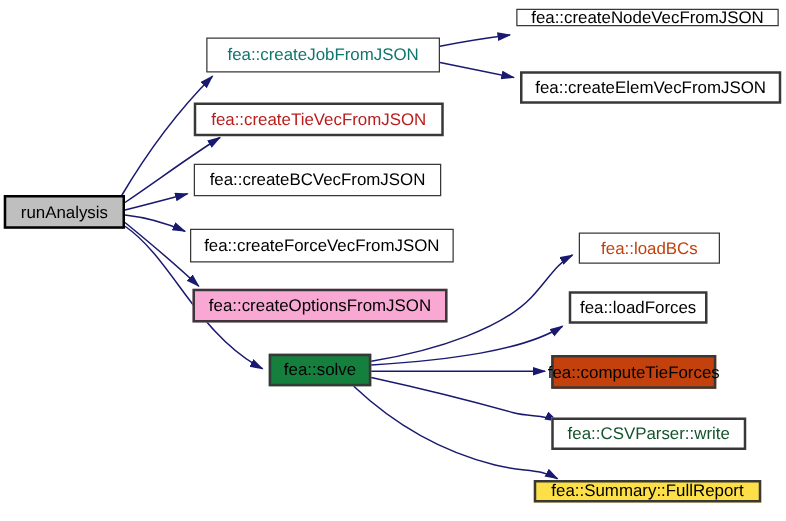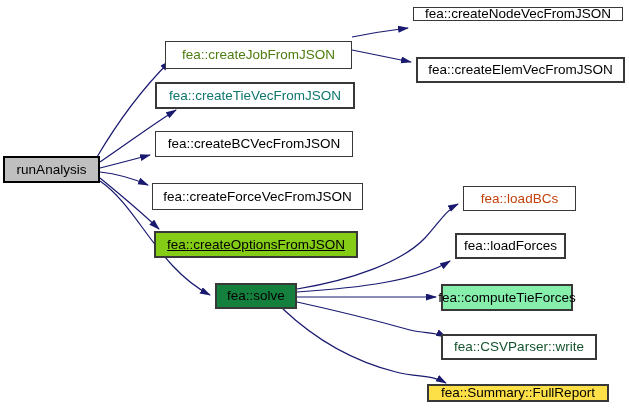--- a/index.html
+++ b/index.html
@@ -56,51 +56,51 @@
       <path d="M 352,50 C 372,54 392,58 411,62" stroke="#191970" stroke-width="1.2" marker-end="url(#arrowhead)"></path>
       <path d="M 297,289 C 352,280 402,262 425,238 C 439,223 445,211 458,204" stroke="#191970" stroke-width="1.2" marker-end="url(#arrowhead)"></path>
       <path d="M 297,292 C 358,288 418,281 450,261" stroke="#191970" stroke-width="1.2" marker-end="url(#arrowhead)"></path>
       <path d="M 297,297 L 436,297" stroke="#191970" stroke-width="1.2" marker-end="url(#arrowhead)"></path>
       <path d="M 297,302 C 338,311 378,321 410,330 C 425,334 434,331 446,337" stroke="#191970" stroke-width="1.2" marker-end="url(#arrowhead)"></path>
       <path d="M 283,309 C 318,342 356,362 396,372 C 420,378 430,374 446,383" stroke="#191970" stroke-width="1.2" marker-end="url(#arrowhead)"></path>
     </svg>
 <div class="node root" style="left: 3px; top: 156px; width: 97px; height: 27px; border-width: 2px; border-color: rgb(0, 0, 0); background: rgb(191, 191, 191); color: rgb(0, 0, 0);">
       <span>runAnalysis</span>
     </div>
-    <div class="node" style="left: 165px; top: 30px; width: 187px; height: 28px; border-width: 1px; border-color: rgb(56, 56, 56); background: rgb(255, 255, 255); color: #4d7c0f; margin-top: 11px;">
+    <div class="node" style="left: 165px; top: 30px; width: 187px; height: 28px; border-width: 1px; border-color: rgb(56, 56, 56); background: rgb(255, 255, 255); color: #0f766e;">
       <span>fea::createJobFromJSON</span>
     </div>
     <div class="node" style="left: 413px; top: 7px; width: 210px; height: 14px; border-width: 1px; border-color: rgb(56, 56, 56); background: rgb(255, 255, 255); color: rgb(0, 0, 0);">
       <span>fea::createNodeVecFromJSON</span>
     </div>
     <div class="node" style="left: 416px; top: 57px; width: 209px; height: 26px; border-width: 2px; border-color: rgb(56, 56, 56); background: rgb(255, 255, 255); color: rgb(0, 0, 0);">
       <span>fea::createElemVecFromJSON</span>
     </div>
-    <div class="node" style="left: 155px; top: 82px; width: 200px; height: 27px; border-width: 2px; border-color: rgb(56, 56, 56); background: rgb(255, 255, 255); color: #0f766e;">
+    <div class="node" style="left: 155px; top: 82px; width: 200px; height: 27px; border-width: 2px; border-color: rgb(56, 56, 56); background: rgb(255, 255, 255); color: #b91c1c;">
       <span>fea::createTieVecFromJSON</span>
     </div>
     <div class="node" style="left: 155px; top: 131px; width: 198px; height: 26px; border-width: 1px; border-color: rgb(56, 56, 56); background: rgb(255, 255, 255); color: rgb(0, 0, 0);">
       <span>fea::createBCVecFromJSON</span>
     </div>
     <div class="node" style="left: 152px; top: 183px; width: 211px; height: 27px; border-width: 1px; border-color: rgb(56, 56, 56); background: rgb(255, 255, 255); color: rgb(0, 0, 0);">
       <span>fea::createForceVecFromJSON</span>
     </div>
-    <div class="node" style="left: 154px; top: 231px; width: 204px; height: 27px; border-width: 2px; border-color: rgb(56, 56, 56); background: #84cc16; color: rgb(0, 0, 0); text-decoration: underline;">
+    <div class="node" style="left: 154px; top: 231px; width: 204px; height: 27px; border-width: 2px; border-color: rgb(56, 56, 56); background: #f9a8d4; color: rgb(0, 0, 0);">
       <span>fea::createOptionsFromJSON</span>
     </div>
     <div class="node" style="left: 215px; top: 283px; width: 82px; height: 26px; border-width: 2px; border-color: rgb(56, 56, 56); background: #15803d; color: rgb(0, 0, 0);">
       <span>fea::solve</span>
     </div>
     <div class="node" style="left: 463px; top: 186px; width: 113px; height: 25px; border-width: 1px; border-color: rgb(56, 56, 56); background: rgb(255, 255, 255); color: #c2410c;">
       <span>fea::loadBCs</span>
     </div>
     <div class="node" style="left: 455px; top: 233px; width: 111px; height: 26px; border-width: 2px; border-color: rgb(56, 56, 56); background: rgb(255, 255, 255); color: rgb(0, 0, 0);">
       <span>fea::loadForces</span>
     </div>
-    <div class="node" style="left: 441px; top: 284px; width: 132px; height: 27px; border-width: 2px; border-color: rgb(56, 56, 56); background: #86efac; color: rgb(0, 0, 0); text-align: center;">
+    <div class="node" style="left: 441px; top: 284px; width: 132px; height: 27px; border-width: 2px; border-color: rgb(56, 56, 56); background: #c2410c; color: rgb(0, 0, 0); text-align: center;">
       <span>fea::computeTieForces</span>
     </div>
     <div class="node" style="left: 441px; top: 334px; width: 156px; height: 26px; border-width: 2px; border-color: rgb(56, 56, 56); background: rgb(255, 255, 255); color: #14532d;">
       <span>fea::CSVParser::write</span>
     </div>
     <div class="node" style="left: 427px; top: 384px; width: 182px; height: 18px; border-width: 2px; border-color: rgb(56, 56, 56); background: #fde047; color: rgb(0, 0, 0);">
       <span>fea::Summary::FullReport</span>
     </div>
   </div>
 

